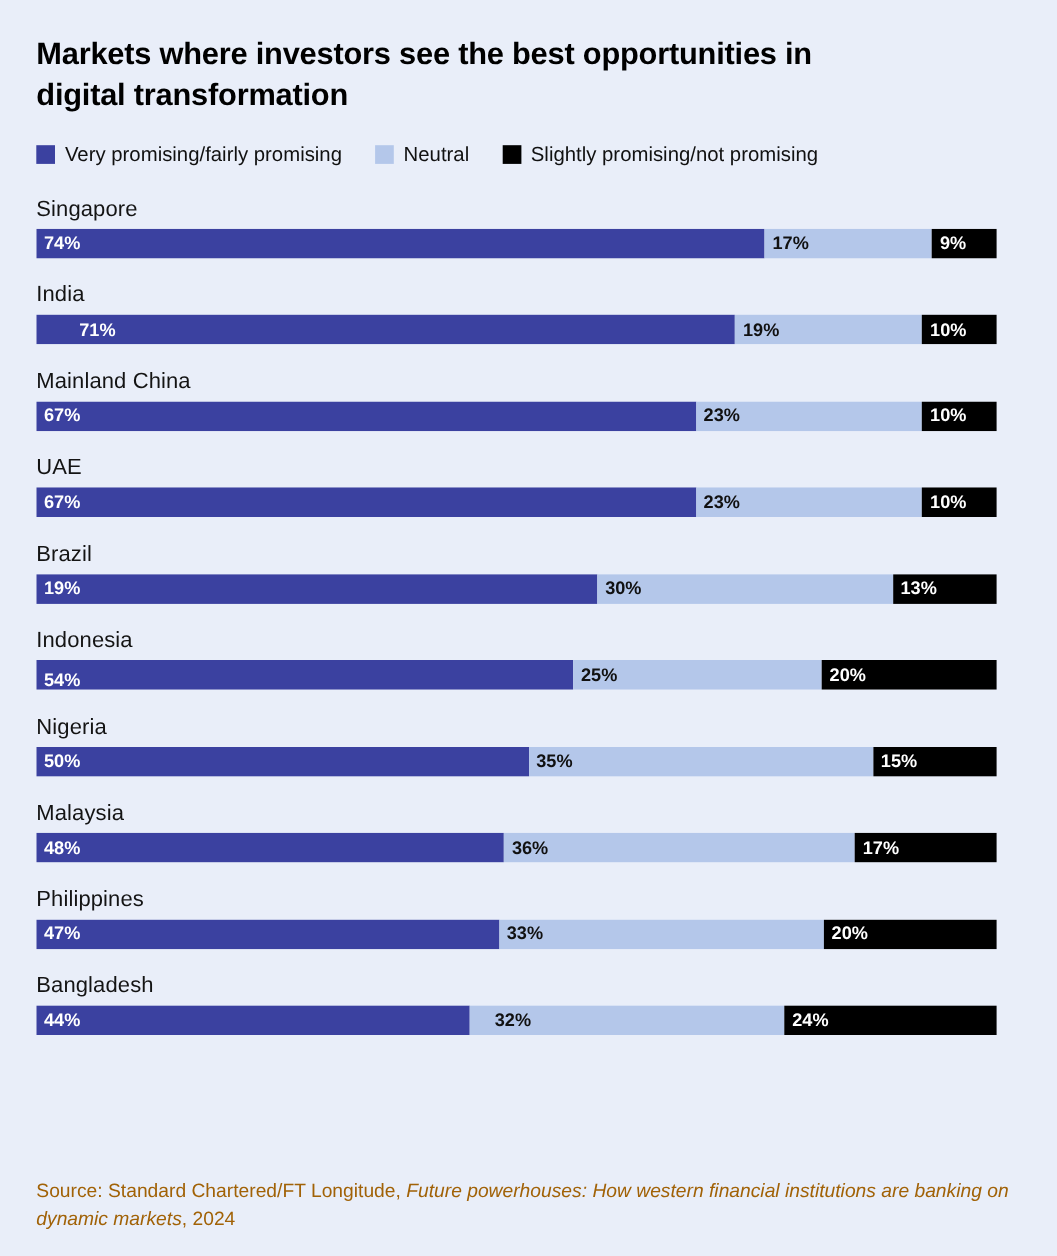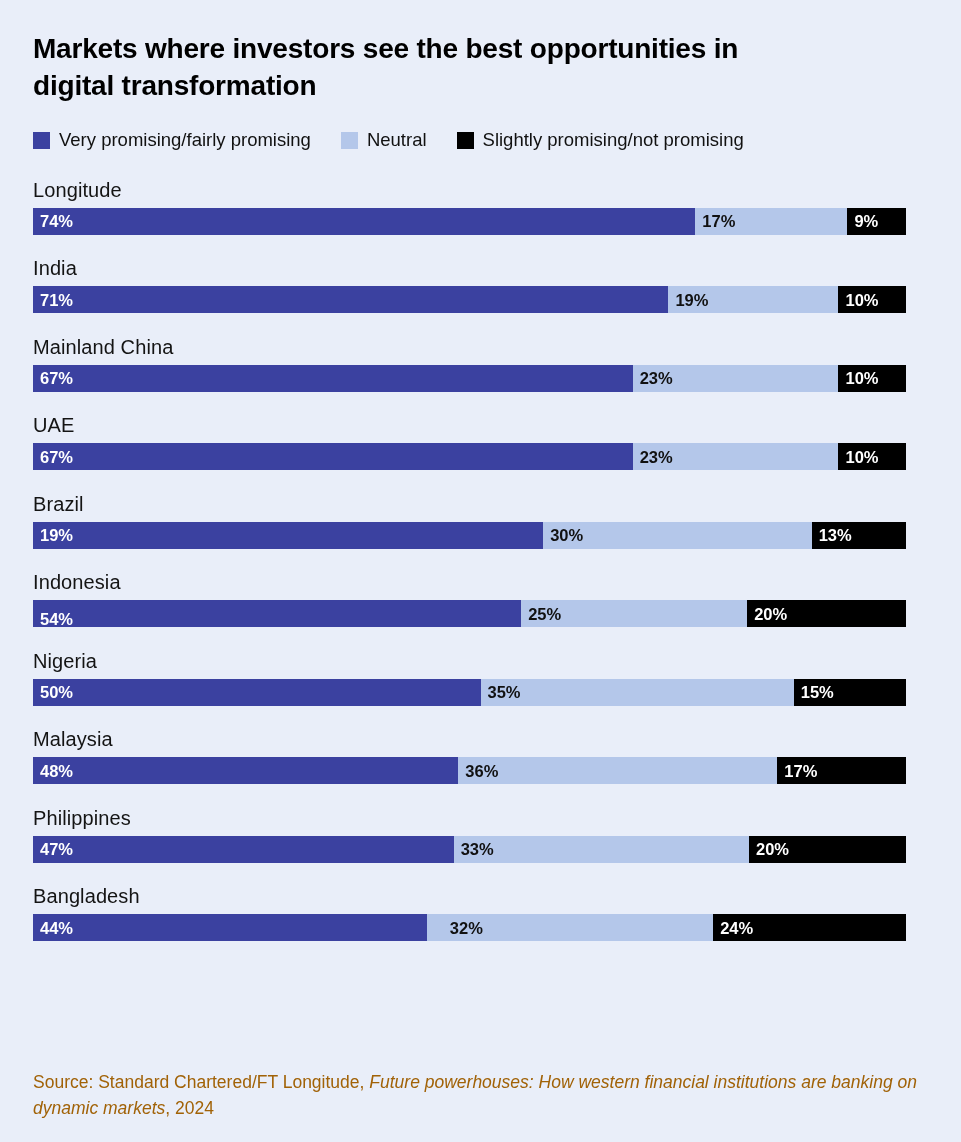--- a/index.html
+++ b/index.html
@@ -125,37 +125,37 @@
       <span class="legend-label">Neutral</span>
     </div>
     <div class="legend-item">
       <span class="legend-swatch" style="background:#000000"></span>
       <span class="legend-label">Slightly promising/not promising</span>
     </div>
   </div>
 
   <div class="chart" id="chart">
       <div class="bar-row">
-        <div class="bar-label">Longitude</div>
+        <div class="bar-label">Singapore</div>
         <div class="bar-track">
           <div class="bar-seg seg-a" style="width: 662.3px; flex: 0 0 662.3px;">
             <span>74%</span>
           </div>
           <div class="bar-seg seg-b" style="width: 152.15px; flex: 0 0 152.15px;">
             <span>17%</span>
           </div>
           <div class="bar-seg seg-c" style="width: 80.55px; flex: 0 0 80.55px;">
             <span>9%</span>
           </div>
         </div>
       </div>
       <div class="bar-row">
         <div class="bar-label">India</div>
         <div class="bar-track">
-          <div class="bar-seg seg-a" style="width: 635.45px; flex: 0 0 635.45px;">
+          <div class="bar-seg seg-a" style="width: 635.45px; flex: 0 0 635.45px; padding-left: 32px;">
             <span>71%</span>
           </div>
           <div class="bar-seg seg-b" style="width: 170.05px; flex: 0 0 170.05px;">
             <span>19%</span>
           </div>
           <div class="bar-seg seg-c" style="width: 89.5px; flex: 0 0 89.5px;">
             <span>10%</span>
           </div>
         </div>
       </div>

